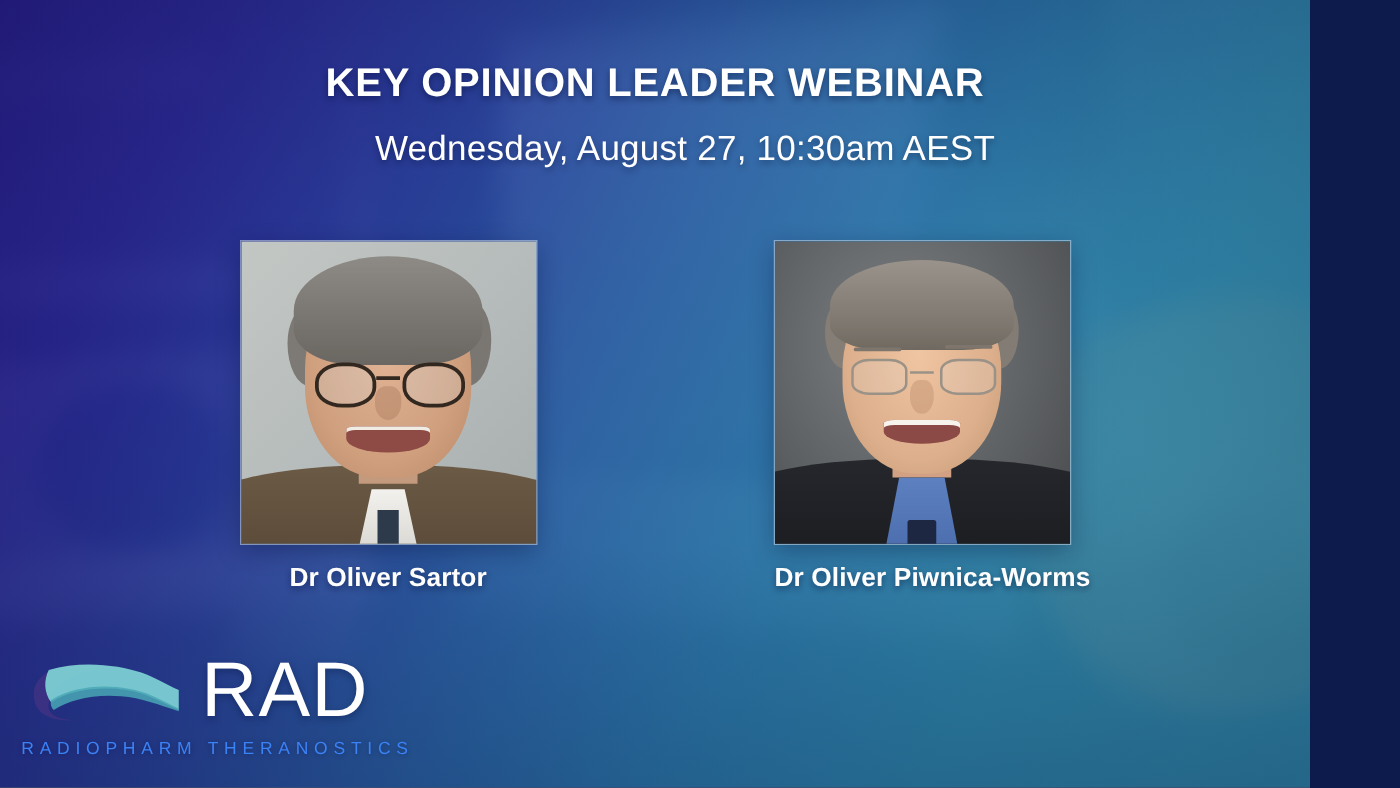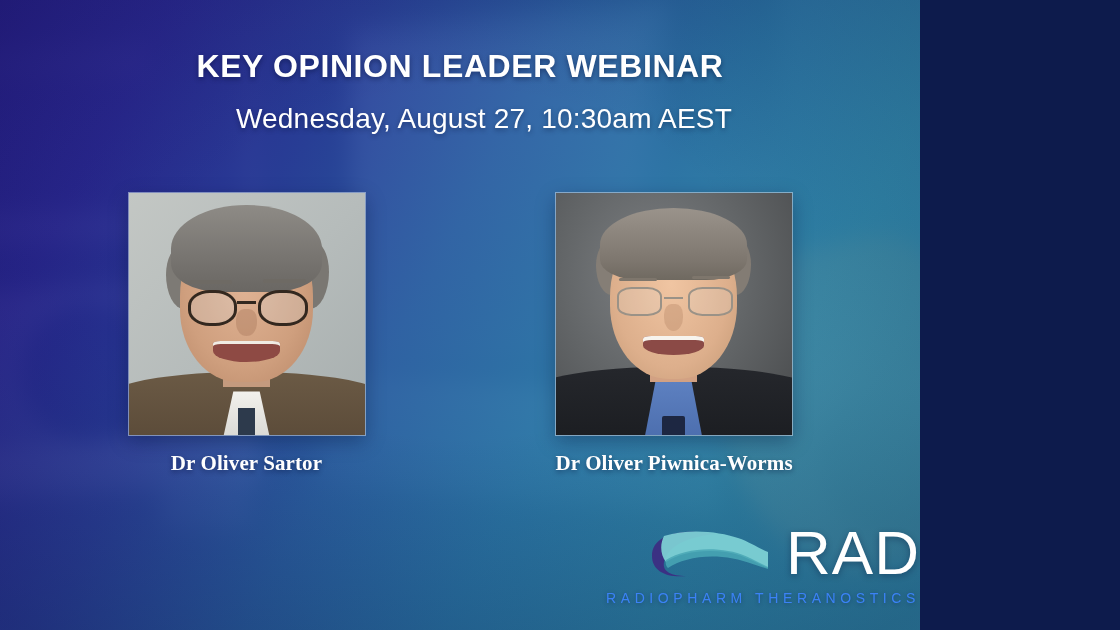--- a/index.html
+++ b/index.html
@@ -7,21 +7,21 @@
 
   html, body {
     width:1120px; height:630px;
     overflow:hidden;
     background:#0d1b4c;
     font-family:"Liberation Sans", sans-serif;
   }
 
   .banner {
     position:relative;
-    width:920px; height:630px;
+    width:1048px; height:630px;
     overflow:hidden;
   }
 
   
   .bg-photo {
     position:absolute; inset:-40px;
     filter:blur(11px) saturate(0.85);
   }
   .bg-base {
     position:absolute; inset:0;
@@ -189,21 +189,20 @@
 
   .speaker-name {
     margin-top:16px;
     text-align:center;
     color:#ffffff;
     font-size:21px;
     font-weight:bold;
     letter-spacing:0.1px;
     text-shadow:0 2px 5px rgba(4,12,48,0.45);
     white-space:nowrap;
-    font-family:Liberation Serif, serif;
   }
 
   
   .pa-bg { position:absolute; inset:0;
     background:linear-gradient(135deg,#c3c7c4 0%, #b6bcbb 50%, #a7aeae 100%); }
   .pa-shoulders { position:absolute; left:-16%; bottom:-4%; width:132%; height:30%;
     background:linear-gradient(180deg,#6b5a45 0%, #5a4a38 100%);
     border-radius:48% 48% 0 0; }
   .pa-shirt { position:absolute; left:36%; bottom:-2%; width:28%; height:20%;
     background:linear-gradient(180deg,#f2f1ed 0%, #d9d8d3 100%);
@@ -274,22 +273,22 @@
   .pb-brow-r { position:absolute; right:26%; top:34.5%; width:16%; height:3px;
     background:#7e766c; border-radius:3px; }
   .pb-mouth { position:absolute; left:37%; top:59%; width:26%; height:8%;
     background:#8b4a46; border-radius:14% 14% 50% 50%;
     box-shadow:inset 0 4px 0 #f7f4ee; }
   .pb-nose { position:absolute; left:46%; top:46%; width:8%; height:11%;
     background:rgba(186,138,106,0.4); border-radius:40% 40% 50% 50%; }
 
   
   .logo {
-    position:absolute; left:0; right:0; bottom:24px;
-    display:flex; flex-direction:column; align-items:flex-end;
+    position:absolute; left:17px; right:0; bottom:24px;
+    display:flex; flex-direction:column; align-items:flex-start;
   }
   .logo-row { display:flex; align-items:center; gap:12px; }
   .logo-mark { width:132px; height:62px; display:block; }
   .logo-word {
     color:#ffffff;
     font-size:62px;
     font-weight:300;
     letter-spacing:1px;
     line-height:0.95;
     text-shadow:0 2px 6px rgba(4,14,52,0.35);

